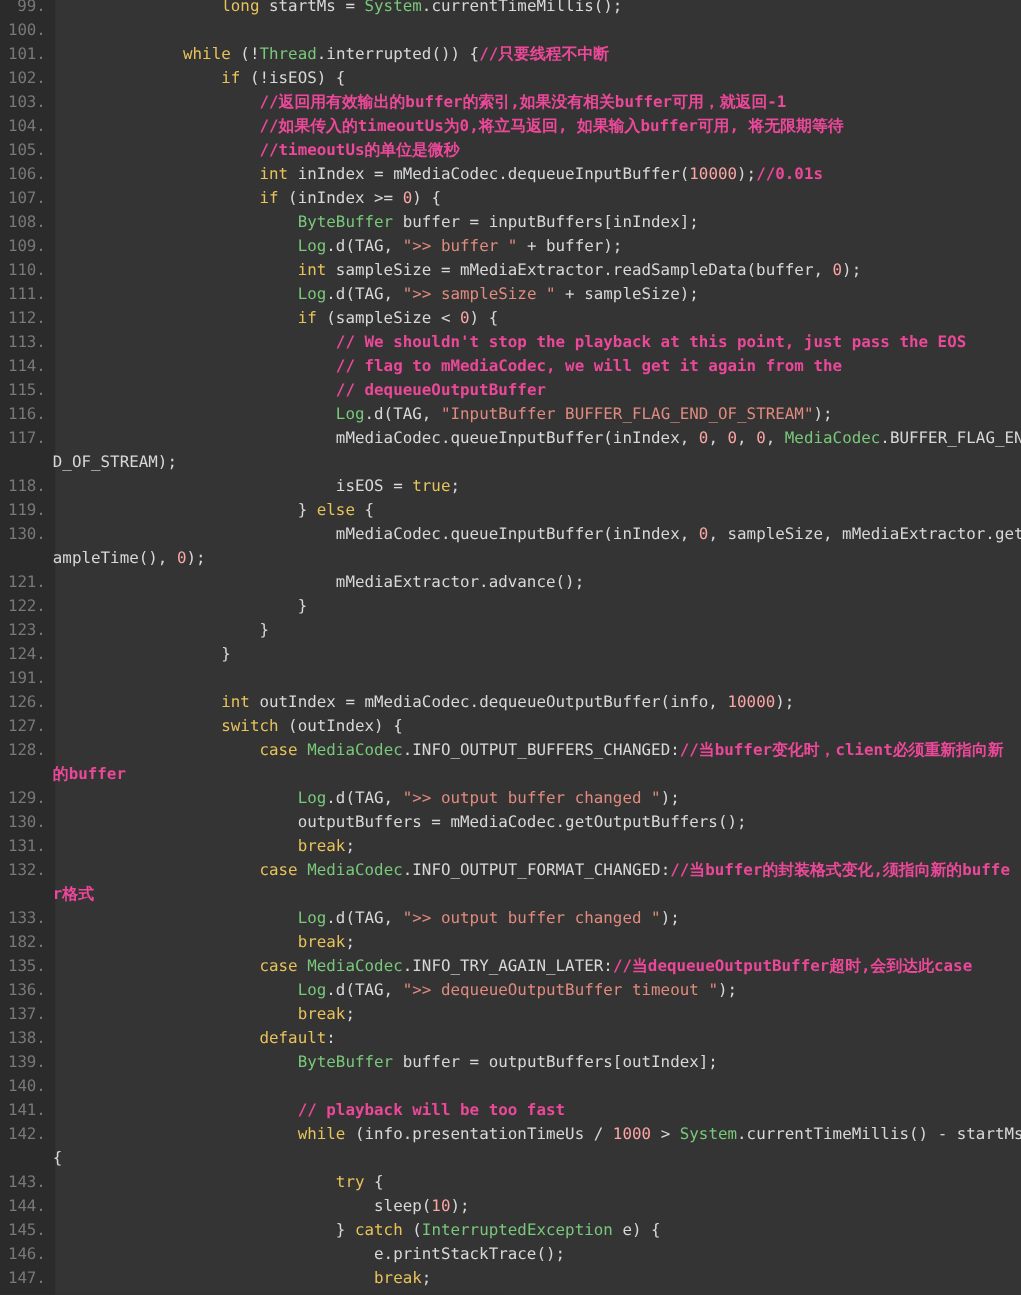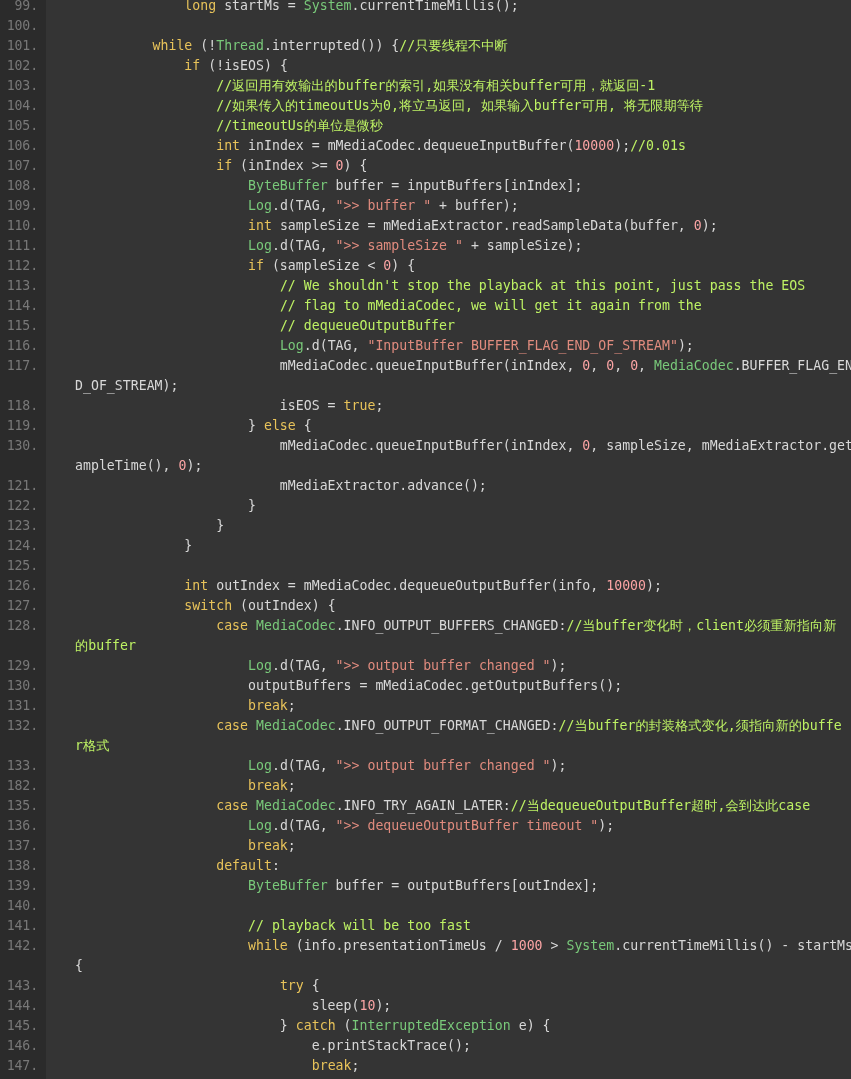--- a/index.html
+++ b/index.html
@@ -64,29 +64,29 @@
     position: absolute;
     left: 57px;
     top: 0;
     white-space: pre;
     font-size: 13.2px;
     line-height: 20px;
     letter-spacing: 0.02px;
   }
 
   
-  .row.cont .code { left: 75px; }
+  .row.cont .code { left: 44px; }
 
   
   .t-plain   { color: #d8d8d8; }
   .t-kw      { color: #e8c35a; }
   .t-type    { color: #79c97a; }
   .t-str     { color: #e08b7e; }
   .t-num     { color: #fca5a5; }
-  .t-cmt     { color: #bef264; }
+  .t-cmt     { color: #ec4899; font-weight: bold; }
 </style>
 </head>
 <body>
 
 <div id="editor">
   <div id="gutter-bg"></div>
   <div id="rows" style="top: -4px;">
       <div class="row"><span class="lineno">99.</span><span class="code"><span class="t-plain">                </span><span class="t-kw">long</span><span class="t-plain"> startMs = </span><span class="t-type">System</span><span class="t-plain">.currentTimeMillis();</span></span></div>
       <div class="row"><span class="lineno">100.</span><span class="code"></span></div>
       <div class="row"><span class="lineno">101.</span><span class="code"><span class="t-plain">            </span><span class="t-kw">while</span><span class="t-plain"> (!</span><span class="t-type">Thread</span><span class="t-plain">.interrupted()) {</span><span class="t-cmt">//只要线程不中断</span></span></div>
@@ -108,21 +108,21 @@
       <div class="row"><span class="lineno">117.</span><span class="code"><span class="t-plain">                            mMediaCodec.queueInputBuffer(inIndex, </span><span class="t-num">0</span><span class="t-plain">, </span><span class="t-num">0</span><span class="t-plain">, </span><span class="t-num">0</span><span class="t-plain">, </span><span class="t-type">MediaCodec</span><span class="t-plain">.BUFFER_FLAG_EN</span></span></div>
       <div class="row cont"><span class="code"><span class="t-plain">D_OF_STREAM);</span></span></div>
       <div class="row"><span class="lineno">118.</span><span class="code"><span class="t-plain">                            isEOS = </span><span class="t-kw">true</span><span class="t-plain">;</span></span></div>
       <div class="row"><span class="lineno">119.</span><span class="code"><span class="t-plain">                        } </span><span class="t-kw">else</span><span class="t-plain"> {</span></span></div>
       <div class="row"><span class="lineno">130.</span><span class="code"><span class="t-plain">                            mMediaCodec.queueInputBuffer(inIndex, </span><span class="t-num">0</span><span class="t-plain">, sampleSize, mMediaExtractor.getS</span></span></div>
       <div class="row cont"><span class="code"><span class="t-plain">ampleTime(), </span><span class="t-num">0</span><span class="t-plain">);</span></span></div>
       <div class="row"><span class="lineno">121.</span><span class="code"><span class="t-plain">                            mMediaExtractor.advance();</span></span></div>
       <div class="row"><span class="lineno">122.</span><span class="code"><span class="t-plain">                        }</span></span></div>
       <div class="row"><span class="lineno">123.</span><span class="code"><span class="t-plain">                    }</span></span></div>
       <div class="row"><span class="lineno">124.</span><span class="code"><span class="t-plain">                }</span></span></div>
-      <div class="row"><span class="lineno">125.</span><span class="code"></span></div>
+      <div class="row"><span class="lineno">191.</span><span class="code"></span></div>
       <div class="row"><span class="lineno">126.</span><span class="code"><span class="t-plain">                </span><span class="t-kw">int</span><span class="t-plain"> outIndex = mMediaCodec.dequeueOutputBuffer(info, </span><span class="t-num">10000</span><span class="t-plain">);</span></span></div>
       <div class="row"><span class="lineno">127.</span><span class="code"><span class="t-plain">                </span><span class="t-kw">switch</span><span class="t-plain"> (outIndex) {</span></span></div>
       <div class="row"><span class="lineno">128.</span><span class="code"><span class="t-plain">                    </span><span class="t-kw">case</span><span class="t-plain"> </span><span class="t-type">MediaCodec</span><span class="t-plain">.INFO_OUTPUT_BUFFERS_CHANGED:</span><span class="t-cmt">//当buffer变化时，client必须重新指向新</span></span></div>
       <div class="row cont"><span class="code"><span class="t-cmt">的buffer</span></span></div>
       <div class="row"><span class="lineno">129.</span><span class="code"><span class="t-plain">                        </span><span class="t-type">Log</span><span class="t-plain">.d(TAG, </span><span class="t-str">"&gt;&gt; output buffer changed "</span><span class="t-plain">);</span></span></div>
       <div class="row"><span class="lineno">130.</span><span class="code"><span class="t-plain">                        outputBuffers = mMediaCodec.getOutputBuffers();</span></span></div>
       <div class="row"><span class="lineno">131.</span><span class="code"><span class="t-plain">                        </span><span class="t-kw">break</span><span class="t-plain">;</span></span></div>
       <div class="row"><span class="lineno">132.</span><span class="code"><span class="t-plain">                    </span><span class="t-kw">case</span><span class="t-plain"> </span><span class="t-type">MediaCodec</span><span class="t-plain">.INFO_OUTPUT_FORMAT_CHANGED:</span><span class="t-cmt">//当buffer的封装格式变化,须指向新的buffe</span></span></div>
       <div class="row cont"><span class="code"><span class="t-cmt">r格式</span></span></div>
       <div class="row"><span class="lineno">133.</span><span class="code"><span class="t-plain">                        </span><span class="t-type">Log</span><span class="t-plain">.d(TAG, </span><span class="t-str">"&gt;&gt; output buffer changed "</span><span class="t-plain">);</span></span></div>

